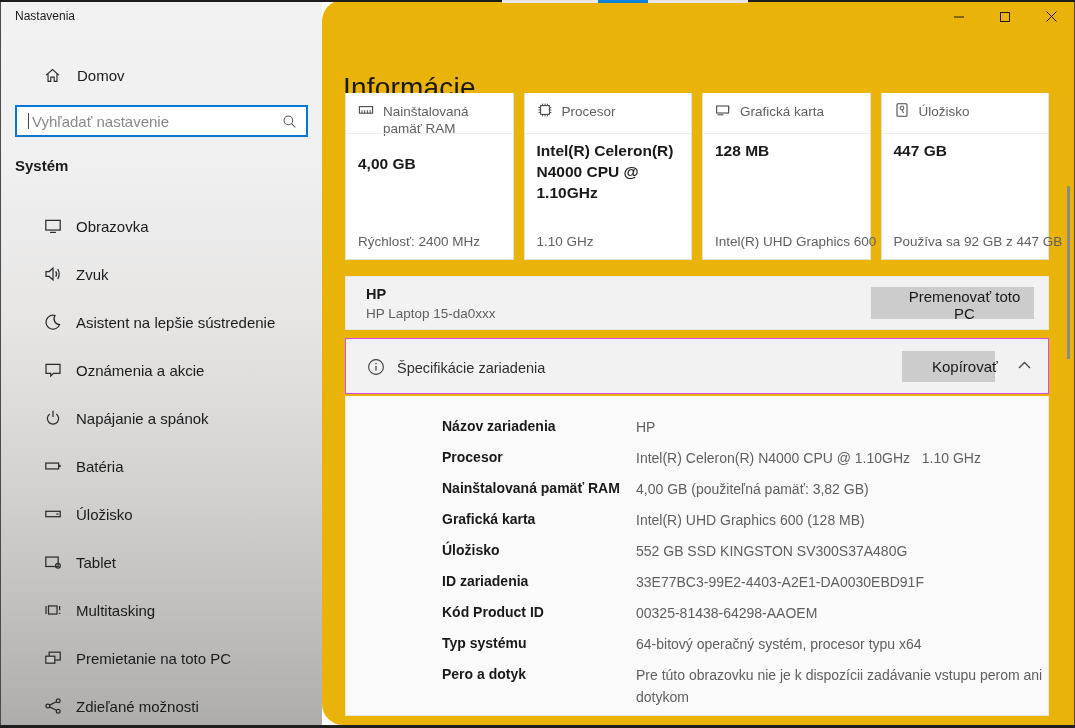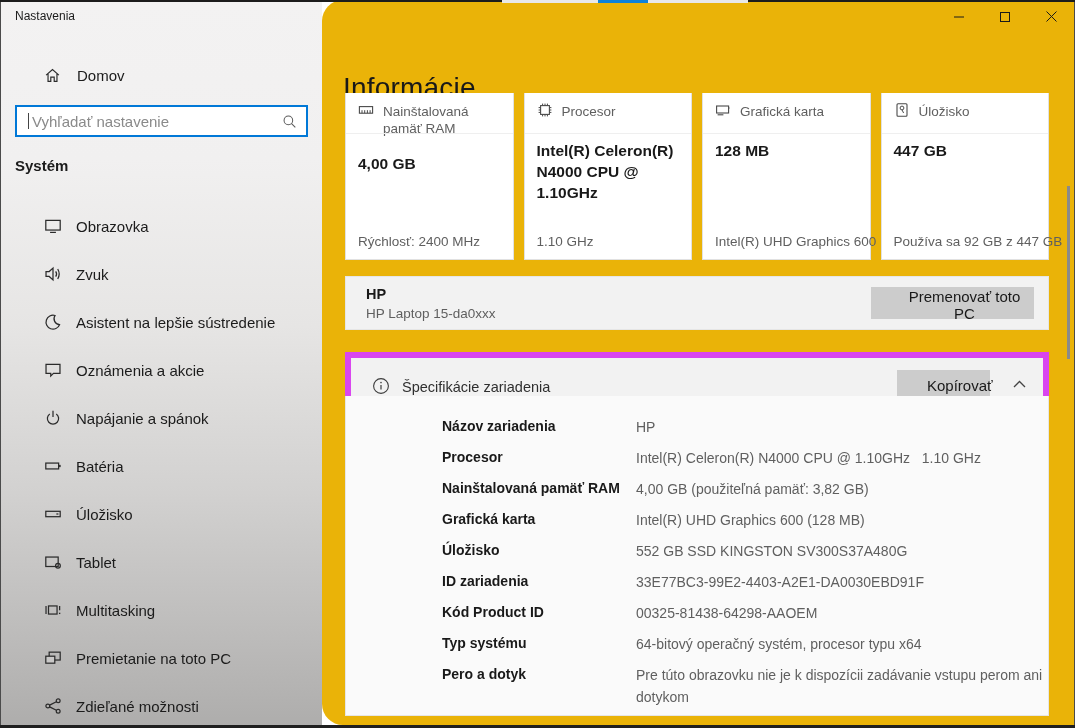--- a/index.html
+++ b/index.html
@@ -63,21 +63,21 @@
 
   .hp-panel { position:absolute; left:23px; top:276px; width:704px; height:54px; background:#f2f2f2; border:1px solid #e6e6e6; }
   .hp-name { position:absolute; left:20px; top:9px; font-size:14.5px; font-weight:700; color:#191919; }
   .hp-model { position:absolute; left:20px; top:29px; font-size:13.5px; color:#5f5f5f; }
   .btn-gray {
     background:#cccccc; border:none; font-family:"Liberation Sans", sans-serif;
     font-size:15px; color:#191919; cursor:default;padding-left:30px;
   }
   .rename-btn { position:absolute; right:14px; top:10px; width:163px; height:32px; }
 
-  .specs-header { position:absolute; left:23px; top:352px; width:704px; height:56px; background:#f2f2f2; border:6px solid #d946ef; }
+  .specs-header { position:absolute; left:23px; top:338px; width:704px; height:56px; background:#f2f2f2; border:1px solid #d946ef; }
   .specs-header .info { position:absolute; left:21px; top:19px; }
   .specs-header .ttl { position:absolute; left:51px; top:21px; font-size:14.5px; color:#2f2f2f; }
   .copy-btn { position:absolute; right:53px; top:12px; width:93px; height:31px; }
   .chev { position:absolute; right:16px; top:21px; background:none; border:none; padding:0; cursor:default; }
 
   .specs-body {
     position:absolute; left:23px; top:396px; width:704px; height:320px;
     background:#fafafa; border:1px solid #e6e6e6; border-top:none; padding:20px 0 0 51px;
   }
   .spec-row { display:flex; margin-bottom:9px;padding-left:45px; }

